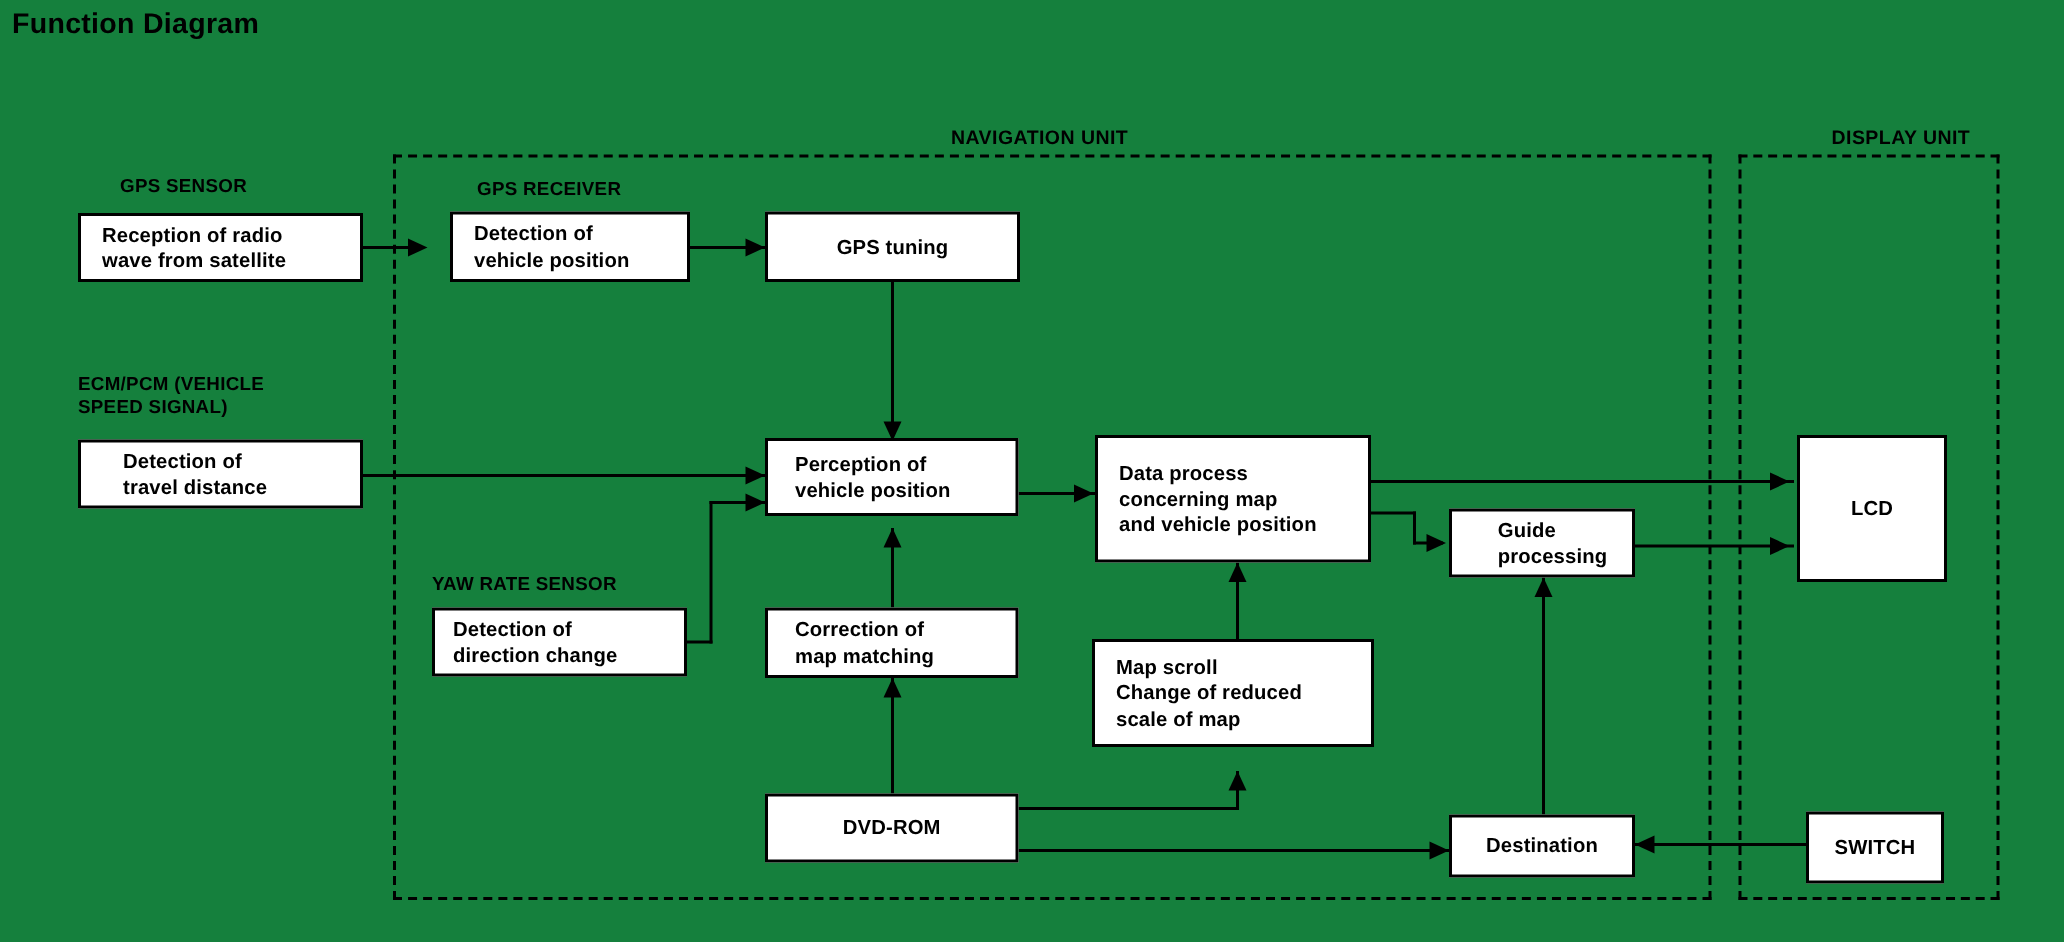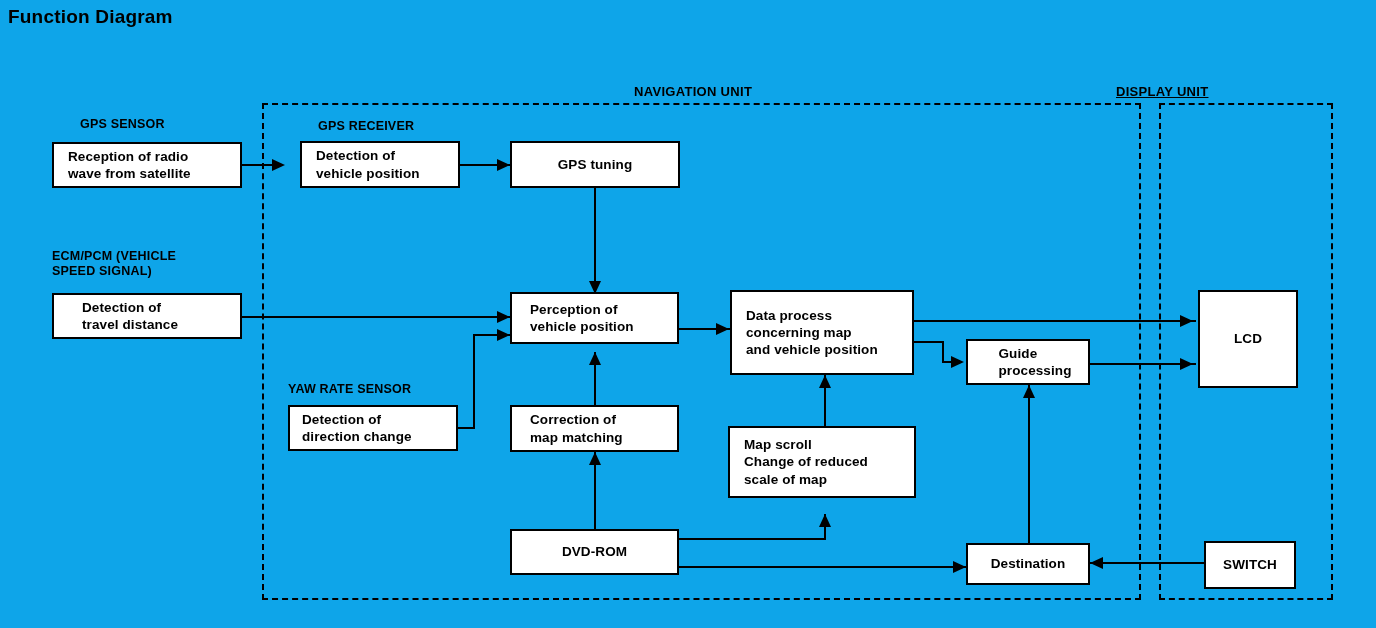--- a/index.html
+++ b/index.html
@@ -8,21 +8,21 @@
     background: #ffffff;
   }
   body {
     font-family: "Liberation Sans", sans-serif;
     color: #000000;
   }
   #page {
     position: relative;
     width: 1376px;
     height: 628px;
-    background: #0ea5e9;
+    background: #15803d;
     overflow: hidden;
   }
   .page-title {
     position: absolute;
     left: 8px;
     top: 6px;
     font-size: 19px;
     font-weight: bold;
     letter-spacing: 0.2px;
   }
@@ -107,21 +107,21 @@
 <body>
 
 <div id="page">
 
   <div class="page-title">Function Diagram</div>
 
   <div class="group" style="left:262px; top:103px; width:879px; height:497px;"></div>
   <div class="group-label" style="left:634px; top:84px;">NAVIGATION UNIT</div>
 
   <div class="group" style="left:1159px; top:103px; width:174px; height:497px;"></div>
-  <div class="group-label" style="left:1116px; top:84px;text-decoration:underline;">DISPLAY UNIT</div>
+  <div class="group-label" style="left:1221px; top:84px;">DISPLAY UNIT</div>
 
   <div class="caption" style="left:80px; top:117px;">GPS SENSOR</div>
   <div class="caption" style="left:52px; top:249px;">ECM/PCM (VEHICLE
 SPEED SIGNAL)</div>
   <div class="caption" style="left:318px; top:119px;">GPS RECEIVER</div>
   <div class="caption" style="left:288px; top:382px;">YAW RATE SENSOR</div>
 
   <div class="ln ln-h" style="left:242px; top:164px; width:40px;"></div>
   <div class="arrow arrow-r" style="left:272px; top:159px;"></div>
 

